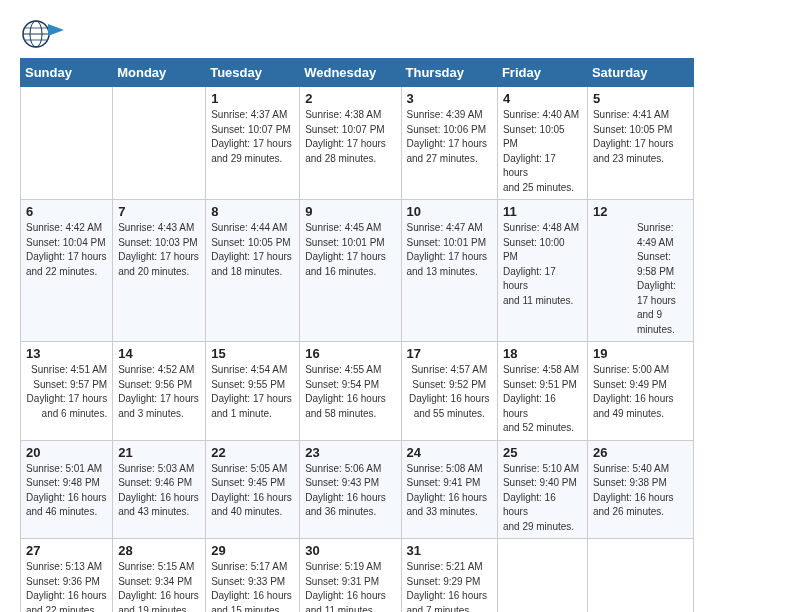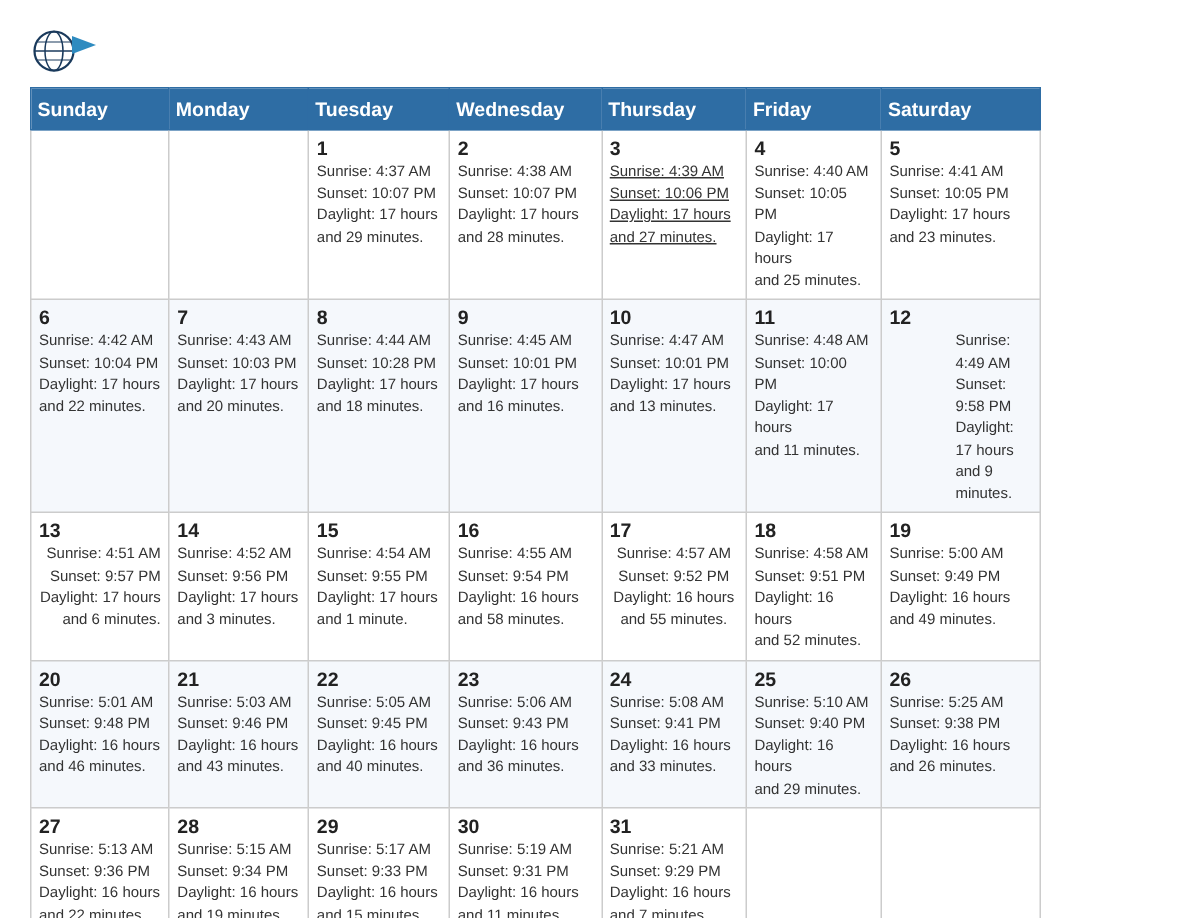--- a/index.html
+++ b/index.html
@@ -157,21 +157,21 @@
           </td>
           <td>
             <span class="day-number">2</span>
             <div class="day-info" style="white-space: pre-line;">Sunrise: 4:38 AM
 Sunset: 10:07 PM
 Daylight: 17 hours
 and 28 minutes.</div>
           </td>
           <td>
             <span class="day-number">3</span>
-            <div class="day-info" style="white-space: pre-line; text-decoration: underline;">Sunrise: 4:39 AM
+            <div class="day-info" style="white-space: pre-line;">Sunrise: 4:39 AM
 Sunset: 10:06 PM
 Daylight: 17 hours
 and 27 minutes.</div>
           </td>
           <td>
             <span class="day-number">4</span>
             <div class="day-info" style="white-space: pre-line;">Sunrise: 4:40 AM
 Sunset: 10:05 PM
 Daylight: 17 hours
 and 25 minutes.</div>
@@ -195,21 +195,21 @@
           <td>
             <span class="day-number">7</span>
             <div class="day-info" style="white-space: pre-line;">Sunrise: 4:43 AM
 Sunset: 10:03 PM
 Daylight: 17 hours
 and 20 minutes.</div>
           </td>
           <td>
             <span class="day-number">8</span>
             <div class="day-info" style="white-space: pre-line;">Sunrise: 4:44 AM
-Sunset: 10:28 PM
+Sunset: 10:05 PM
 Daylight: 17 hours
 and 18 minutes.</div>
           </td>
           <td>
             <span class="day-number">9</span>
             <div class="day-info" style="white-space: pre-line;">Sunrise: 4:45 AM
 Sunset: 10:01 PM
 Daylight: 17 hours
 and 16 minutes.</div>
           </td>
@@ -324,21 +324,21 @@
           </td>
           <td>
             <span class="day-number">25</span>
             <div class="day-info" style="white-space: pre-line;">Sunrise: 5:10 AM
 Sunset: 9:40 PM
 Daylight: 16 hours
 and 29 minutes.</div>
           </td>
           <td>
             <span class="day-number">26</span>
-            <div class="day-info" style="white-space: pre-line;">Sunrise: 5:25 AM
+            <div class="day-info" style="white-space: pre-line;">Sunrise: 5:40 AM
 Sunset: 9:38 PM
 Daylight: 16 hours
 and 26 minutes.</div>
           </td>
         </tr>
         <tr>
           <td>
             <span class="day-number">27</span>
             <div class="day-info" style="white-space: pre-line;">Sunrise: 5:13 AM
 Sunset: 9:36 PM

